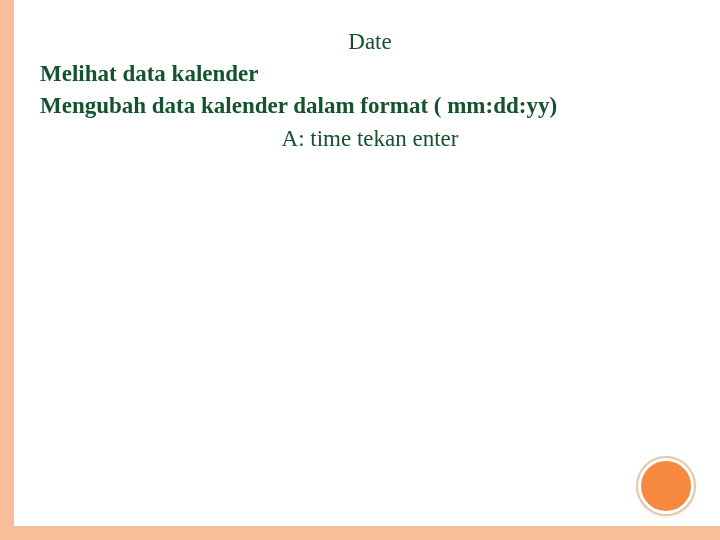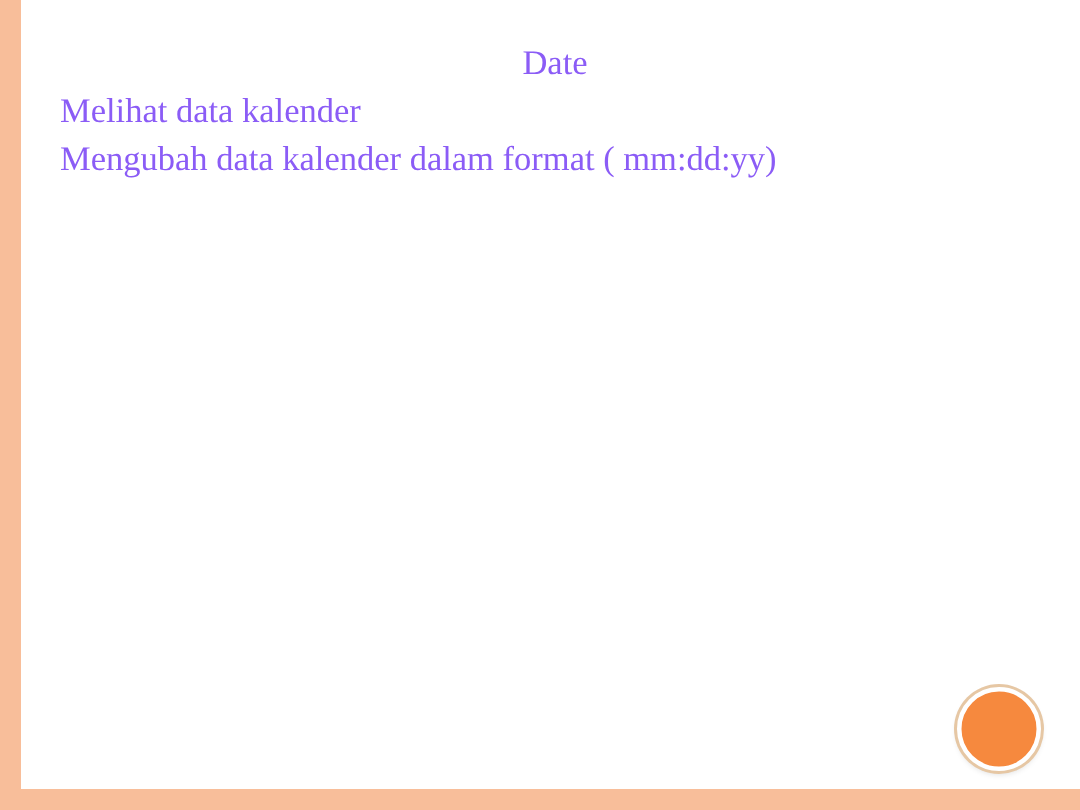--- a/index.html
+++ b/index.html
@@ -25,26 +25,26 @@
     position: absolute;
     left: 0; bottom: 0;
     width: 720px; height: 14px;
     background: #f8be9a;
   }
   .content {
     position: absolute;
     top: 26px;
     left: 40px;
     width: 660px;
-    color: #8b5cf6;
+    color: #14532d;
     font-size: 23px;
     line-height: 1.4;
   }
   .content .center { text-align: center; }
-  .content .left { text-align: left; }
+  .content .left { text-align: left; font-weight: bold; }
   .circle {
     position: absolute;
     right: 26px;
     bottom: 26px;
     width: 56px; height: 56px;
     border-radius: 50%;
     background: #f6893e;
     border: 3px solid #fff;
     box-shadow: 0 0 0 2px #e6c7a4, 0 2px 4px rgba(0,0,0,0.15);
   }
@@ -53,16 +53,17 @@
 <body>
 
 <div class="slide">
   <div class="border-left"></div>
   <div class="border-bottom"></div>
 
   <div class="content">
     <div class="center">Date</div>
     <div class="left">Melihat data kalender</div>
     <div class="left">Mengubah data kalender dalam format ( mm:dd:yy)</div>
+    <div class="center">A: time  tekan enter</div>
   </div>
 
   <div class="circle"></div>
 </div>
 
 </body></html>

